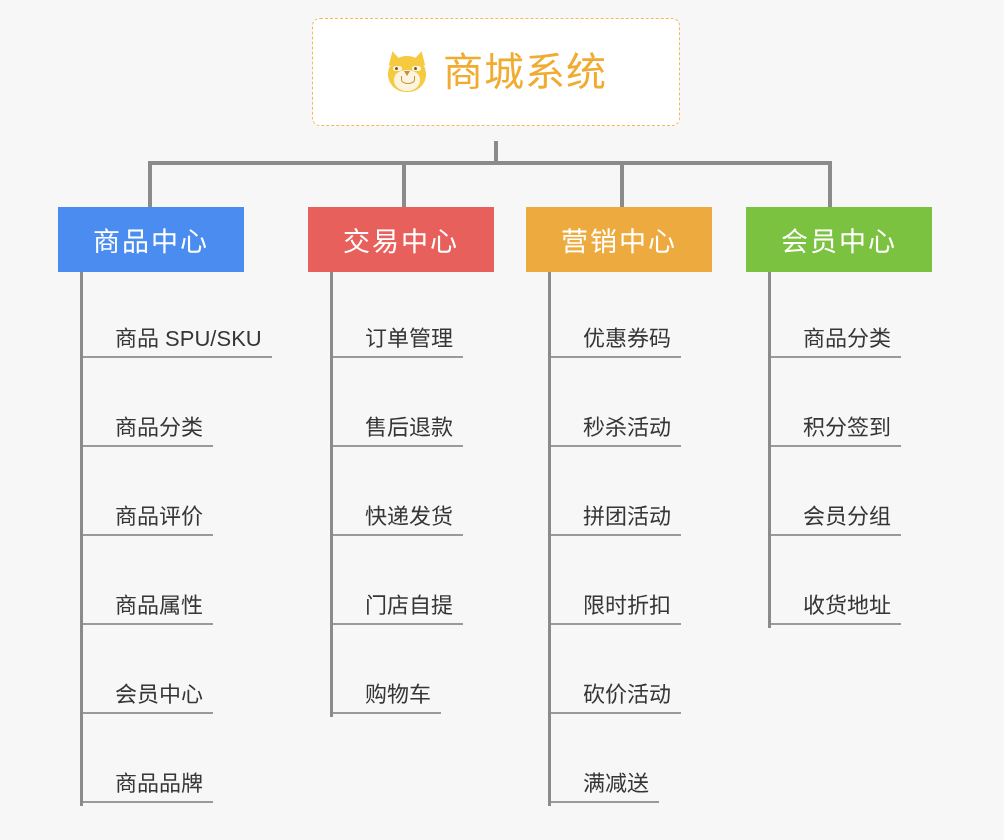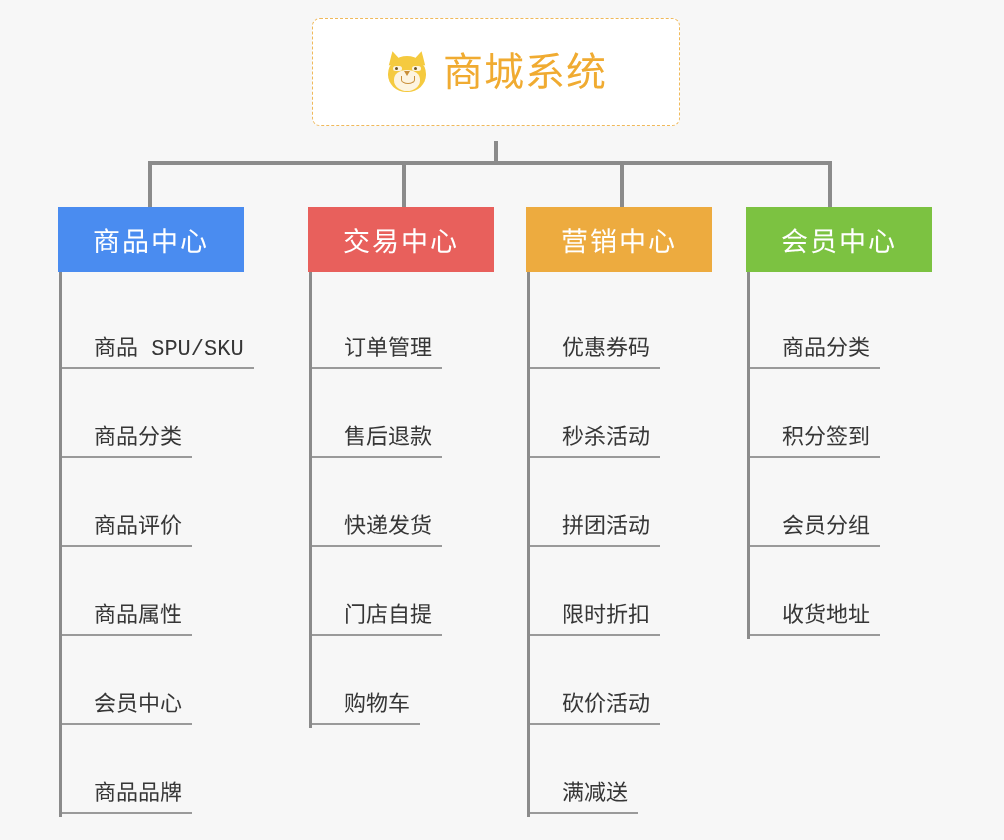--- a/index.html
+++ b/index.html
@@ -86,24 +86,23 @@
     display: flex;
     align-items: center;
     justify-content: center;
     color: #ffffff;
     font-size: 27px;
     letter-spacing: 2px;
     white-space: nowrap;
   }
   .col-body {
     position: relative;
-    margin-left: 1px;
-    padding-top: 11px;
+    margin-left: 22px;
+    padding-top: 0;
     border-left: 3px solid #8b8b8b;
-    font-family: Liberation Mono, monospace;
   }
   .leaf {
     position: relative;
     height: 89px;
     box-sizing: border-box;
     display: flex;
     align-items: flex-end;
     padding-left: 32px;
     padding-bottom: 3px;
   }

